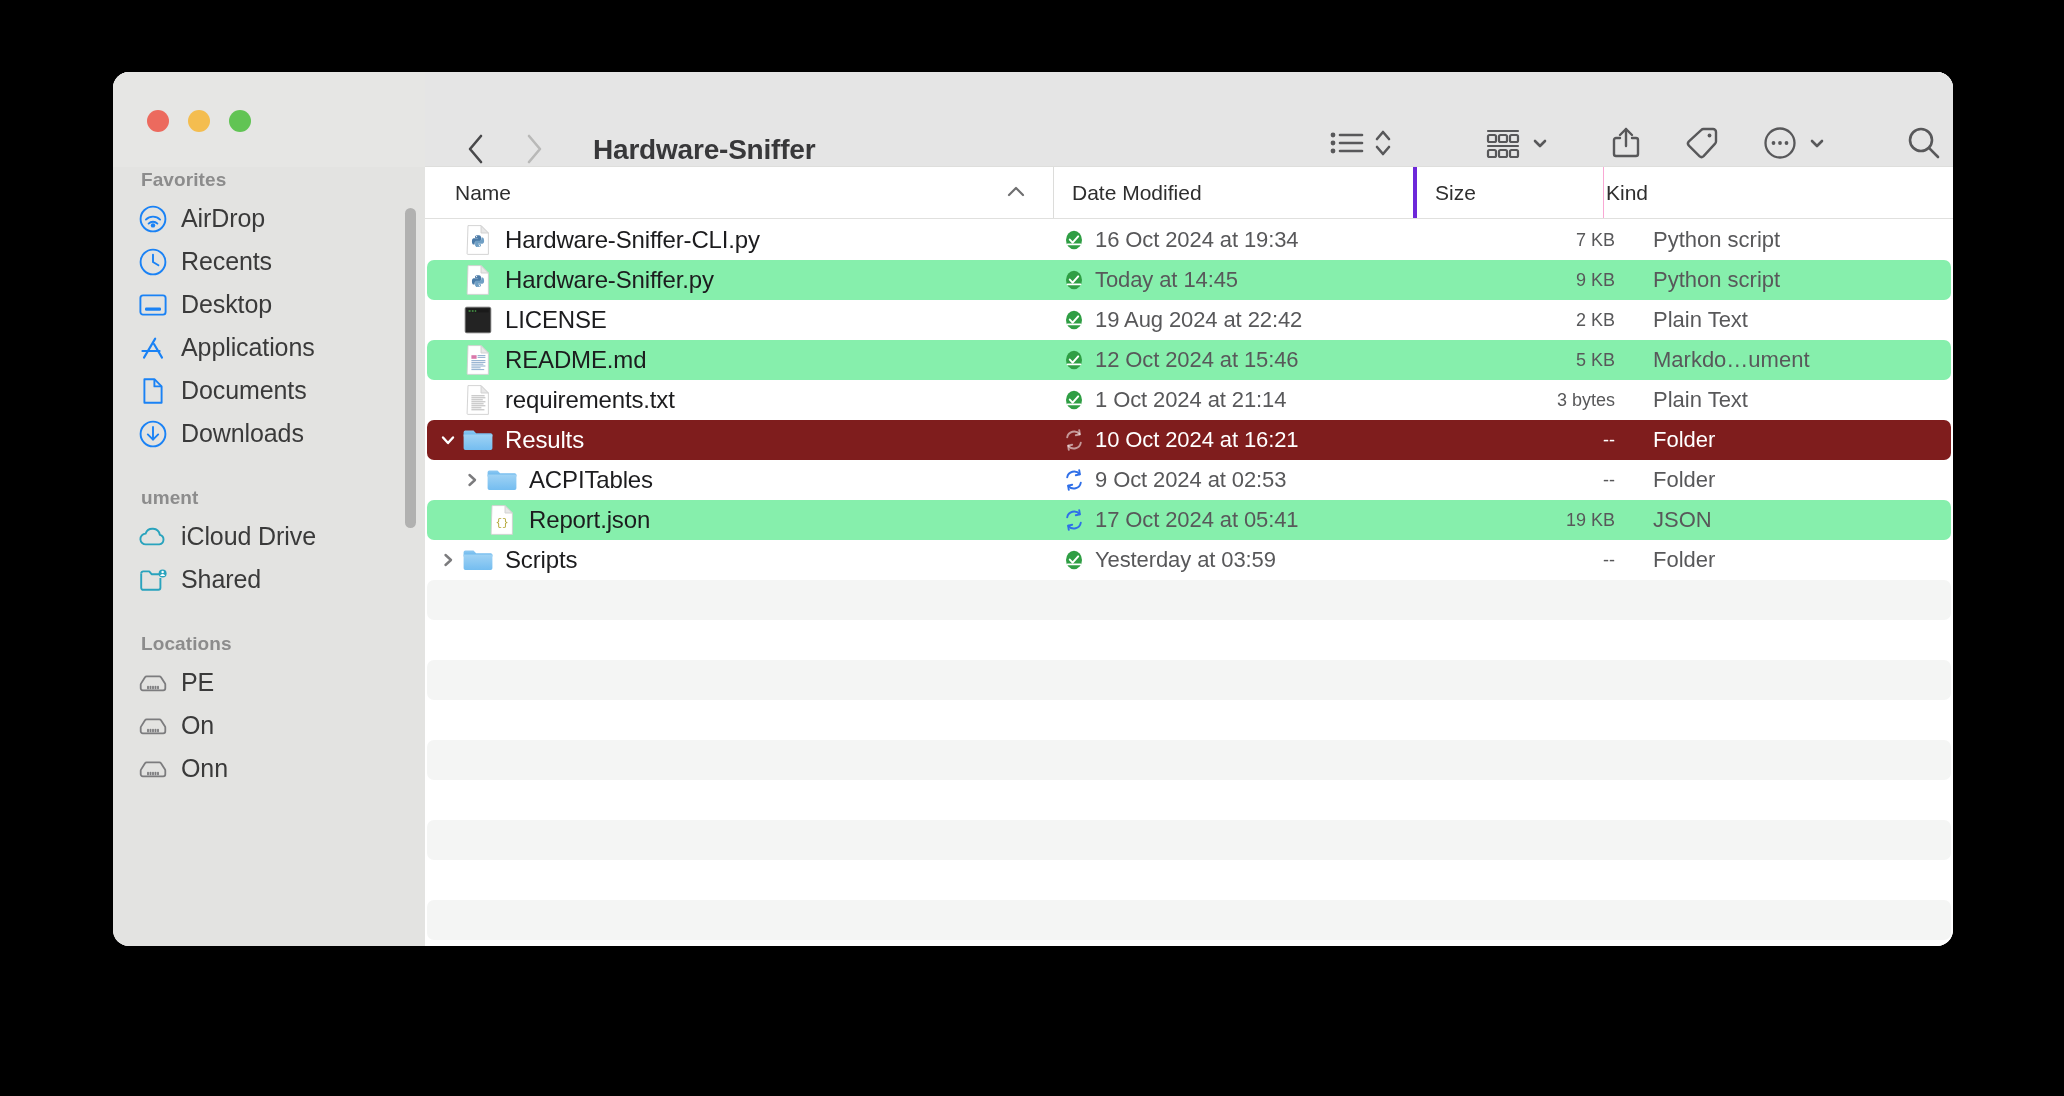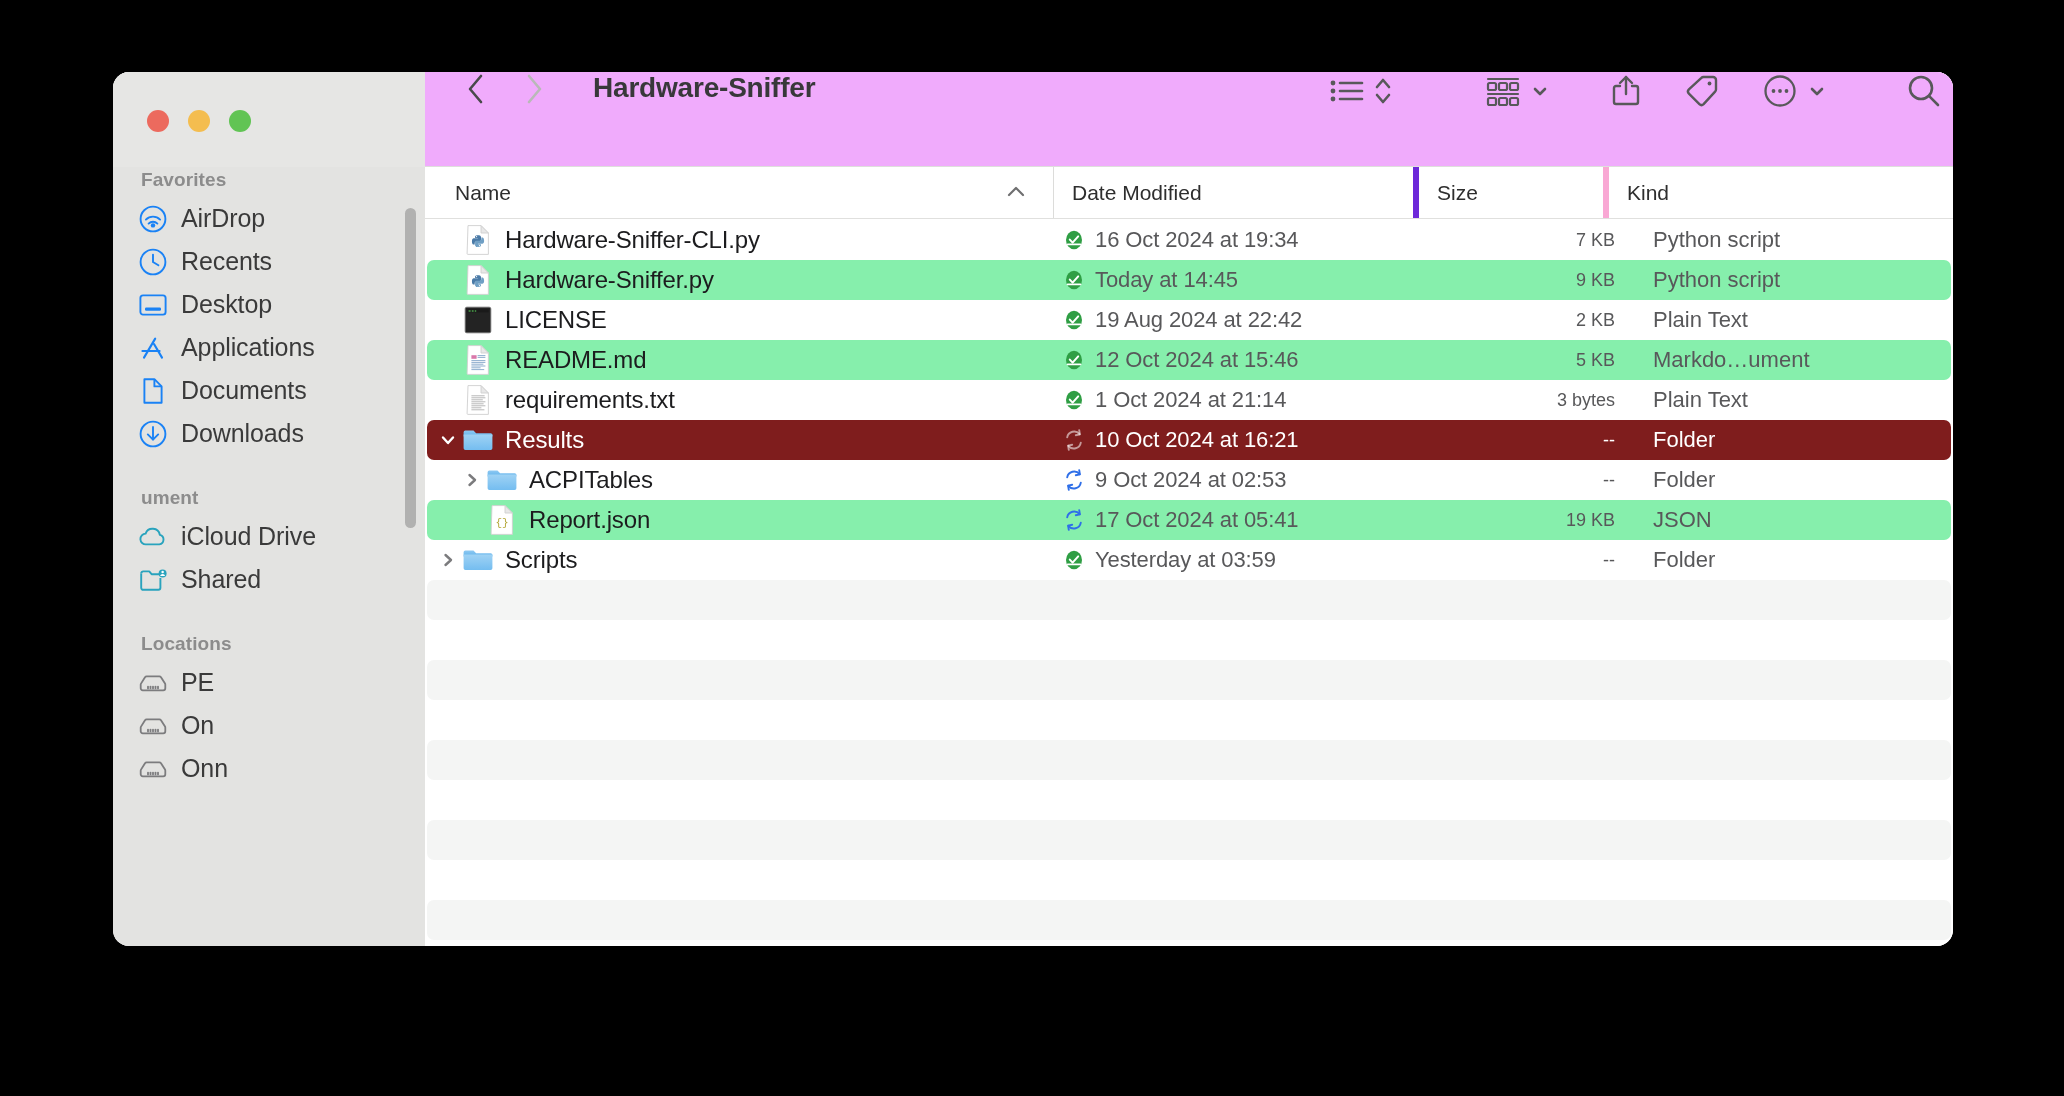--- a/index.html
+++ b/index.html
@@ -100,24 +100,24 @@
     flex: 1 1 auto;
     display: flex;
     flex-direction: column;
     background: #ffffff;
     min-width: 0;
   }
 
   
   #toolbar {
     height: 95px;
-    background: #f0abfc;
+    background: #e5e5e5;
     border-bottom: 1px solid #dededc;
     display: flex;
-    align-items: flex-start;
+    align-items: flex-end;
     padding: 0 10px 0 40px;
     position: relative;
     flex: 0 0 95px;
   }
   #nav-buttons { display: flex; align-items: center; gap: 36px; }
   .nav-chevron { width: 22px; height: 34px; display: block; }
   #window-title {
     font-size: 28px;
     font-weight: bold;
     color: #38383a;
@@ -159,22 +159,22 @@
     align-items: center;
     height: 100%;
     position: relative;
   }
   #col-h-name { width: 628px; padding-left: 30px; font-weight: normal; }
   #col-sort-caret {
     position: absolute; right: 26px; top: 50%;
     transform: translateY(-50%);
   }
   #col-h-date { width: 360px; padding-left: 18px; border-left: 1px solid #dcdcda; }
-  #col-h-size { width: 190px; padding-left: 18px; border-left: 6px solid #6d28d9; }
-  #col-h-kind { flex: 1; padding-left: 18px; border-left: 6px solid #f9a8d4; }
+  #col-h-size { width: 190px; padding-left: 18px; border-left: 4px solid #6d28d9; }
+  #col-h-kind { flex: 1; padding-left: 2px; border-left: 1px solid #f9a8d4; }
 
   
   #file-list {
     flex: 1 1 auto;
     position: relative;
     overflow: hidden;
     padding-top: 1px;
   }
   .row {
     height: 40px;

